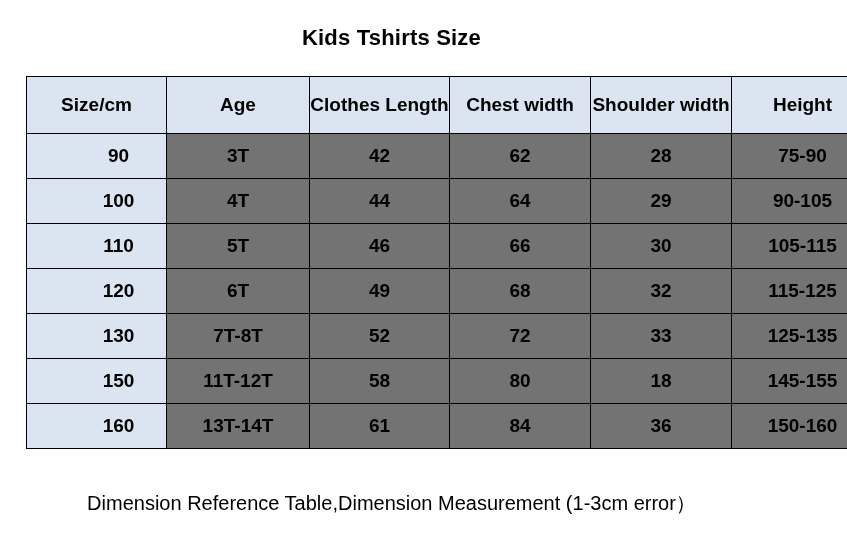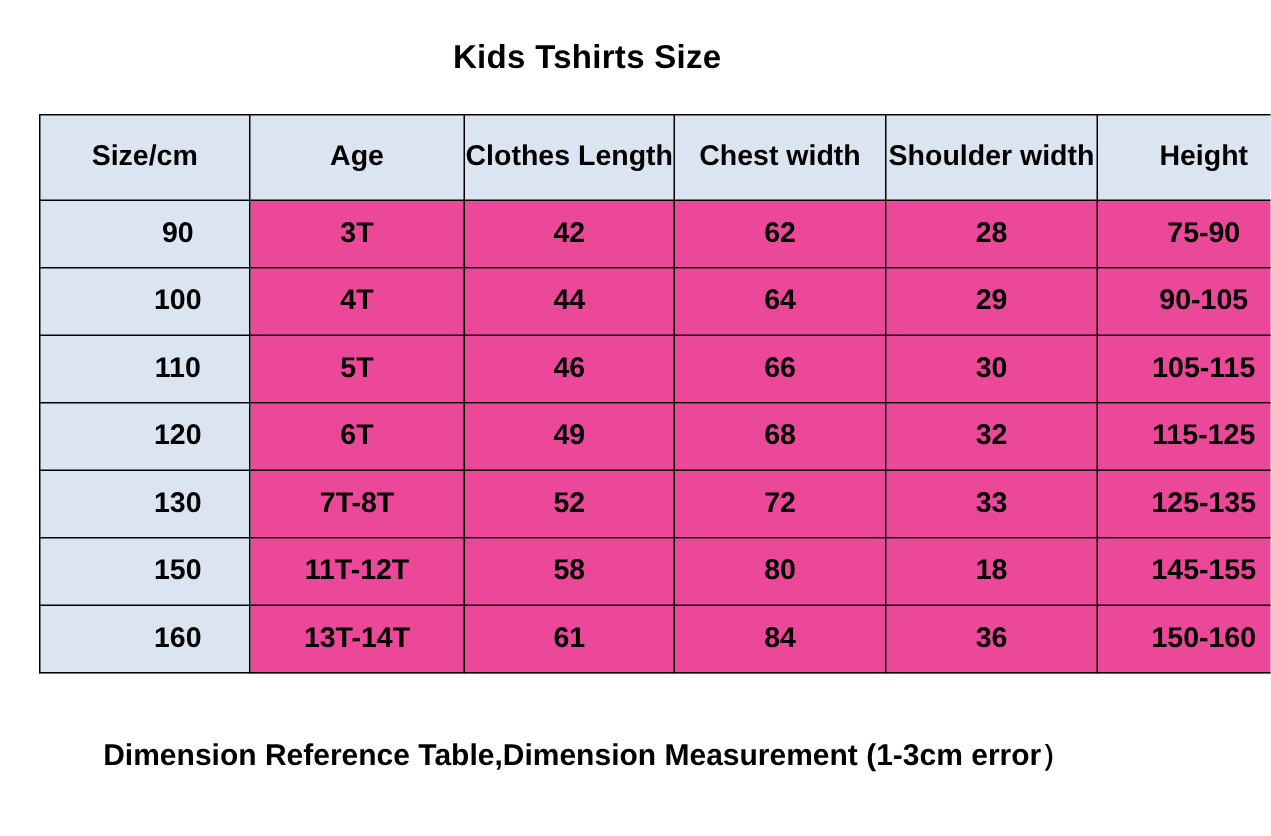--- a/index.html
+++ b/index.html
@@ -46,33 +46,33 @@
     font-weight: bold;
     padding: 0;
   }
   thead th {
     height: 56px;
     background: #dbe5f1;
     line-height: 1.18;
   }
   tbody td {
     height: 44px;
-    background: #ec4899;
+    background: #737373;
   }
   tbody td.first-col {
     background: #dbe5f1;
     padding-left: 44px;
   }
   .footer {
     flex: 1;
     display: flex;
     align-items: center;
     justify-content: center;
     font-size: 20px;
-    font-weight: bold;
+    font-weight: normal;
     text-align: center;
     padding: 0 10px;
     box-sizing: border-box;
   }
   col.c0 { width: 140px; }
   col.c1 { width: 143px; }
   col.c2 { width: 140px; }
   col.c3 { width: 141px; }
   col.c4 { width: 141px; }
   col.c5 { width: 142px; }

